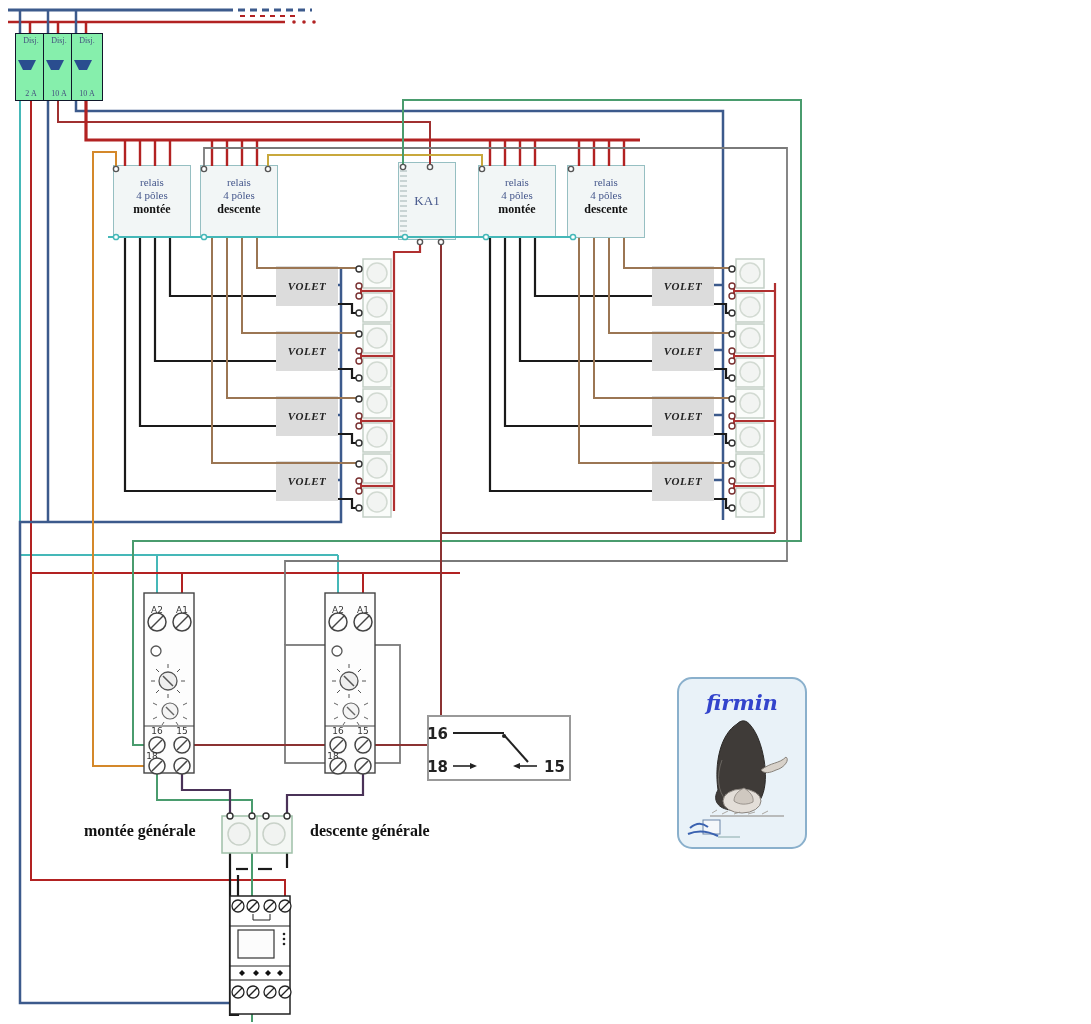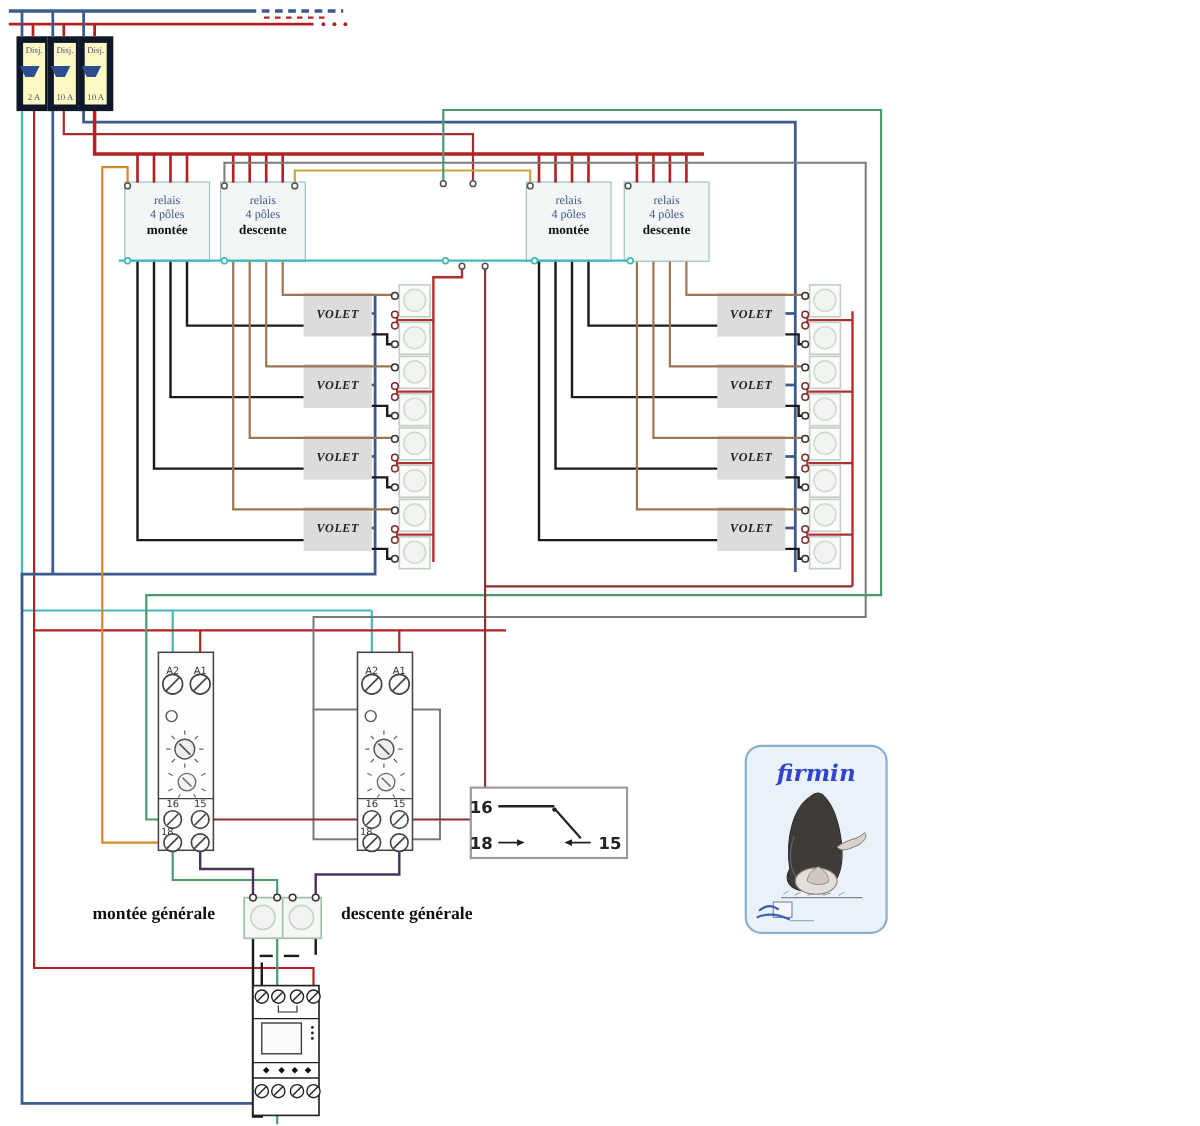--- a/index.html
+++ b/index.html
@@ -1,20 +1,20 @@
 <!DOCTYPE html>
 <html><head>
 <meta charset="utf-8">
 <style>
   html,body{margin:0;padding:0;background:#ffffff;}
   #stage{position:relative;width:1091px;height:1024px;background:#ffffff;overflow:hidden;
          font-family:"Liberation Serif","DejaVu Serif",serif;}
   #wires{position:absolute;left:0;top:0;pointer-events:none;}
-  .breaker{position:absolute;top:33px;width:32px;height:68px;background:#fef9c3;
-           border:6px solid #0f172a;box-sizing:border-box;}
+  .breaker{position:absolute;top:33px;width:32px;height:68px;background:#86efac;
+           border:1px solid #0f172a;box-sizing:border-box;}
   .bklabel{position:absolute;top:2px;left:0;right:0;text-align:center;font-size:8px;color:#44517e;}
   .bkrate{position:absolute;bottom:2px;left:0;right:0;text-align:center;font-size:8px;color:#44517e;}
   .relay{position:absolute;width:78px;height:73px;background:#f2f6f6;border:1px solid #96bfc2;
          box-sizing:border-box;text-align:center;line-height:1.15;padding-top:10px;}
   .relay .sm{font-size:11px;color:#46588c;}
   .relay .bg{font-size:12px;font-weight:bold;color:#111;margin-top:2px;}
   .ka1{position:absolute;left:398px;top:162px;width:58px;height:78px;background:#f2f6f6;
        border:1px solid #96bfc2;box-sizing:border-box;display:flex;align-items:center;justify-content:center;
        font-size:13px;color:#46588c;}
   .ka1::before{content:"";position:absolute;left:1px;top:2px;bottom:2px;width:7px;
@@ -44,20 +44,23 @@
 
   <div class="relay" style="left:113px;top:165px">
     <div class="sm">relais</div>
     <div class="sm">4 pôles</div>
     <div class="bg">montée</div>
   </div>
   <div class="relay" style="left:200px;top:165px">
     <div class="sm">relais</div>
     <div class="sm">4 pôles</div>
     <div class="bg">descente</div>
+  </div>
+  <div class="ka1">
+    <span>KA1</span>
   </div>
   <div class="relay" style="left:478px;top:165px">
     <div class="sm">relais</div>
     <div class="sm">4 pôles</div>
     <div class="bg">montée</div>
   </div>
   <div class="relay" style="left:567px;top:165px">
     <div class="sm">relais</div>
     <div class="sm">4 pôles</div>
     <div class="bg">descente</div>

